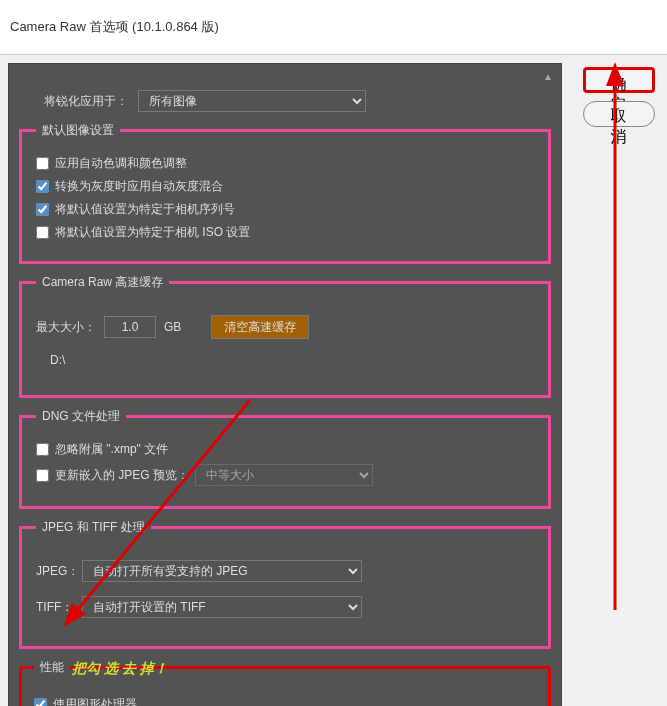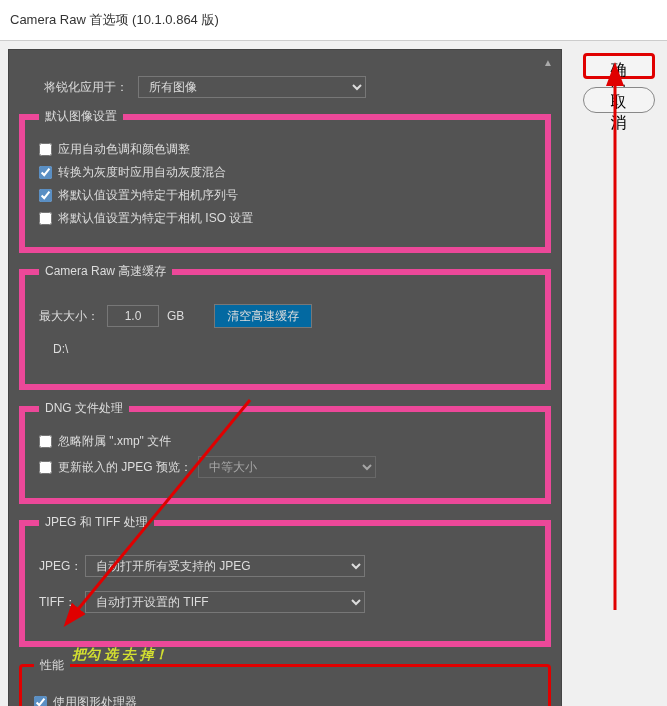--- a/index.html
+++ b/index.html
@@ -6,21 +6,21 @@
     body {
       font-family: "Microsoft YaHei", SimSun, sans-serif;
       font-size: 12px;
       background: #f0f0f0;
       width: 667px;
       height: 706px;
       overflow: hidden;
     }
     .titlebar {
       background: #fff;
-      padding: 11px 10px;
+      padding: 18px 10px;
       font-size: 13px;
       color: #333;
       border-bottom: 1px solid #ccc;
     }
     .main-area {
       display: flex;
       height: calc(100% - 28px);
     }
     .left-panel {
       width: 570px;
@@ -59,21 +59,21 @@
       color: #ddd;
       padding: 2px 6px;
       font-size: 12px;
       height: 22px;
       font-family: inherit;
     }
     .dropdown.wide { width: 228px; }
     .dropdown.med { width: 178px; }
     .dropdown.long { width: 280px; }
     fieldset {
-      border: 6px solid #ec4899;
+      border: 3px solid #ec4899;
       margin: 10px 0;
       padding: 10px 14px 14px 14px;
       color: #ddd;
     }
     fieldset legend {
       padding: 0 6px;
       color: #ddd;
       font-size: 12px;
     }
     .checkbox-row {
@@ -98,21 +98,21 @@
       border: 1px solid #777;
       color: #ddd;
       padding: 2px 6px;
       font-size: 12px;
       width: 52px;
       height: 22px;
       text-align: center;
       font-family: inherit;
     }
     .dark-btn {
-      background: #0369a1;
+      background: #a16207;
       border: 1px solid #777;
       color: #ddd;
       padding: 3px 12px;
       font-size: 12px;
       cursor: pointer;
       height: 24px;
       font-family: inherit;
       text-align: center;
     }
     .light-btn {

